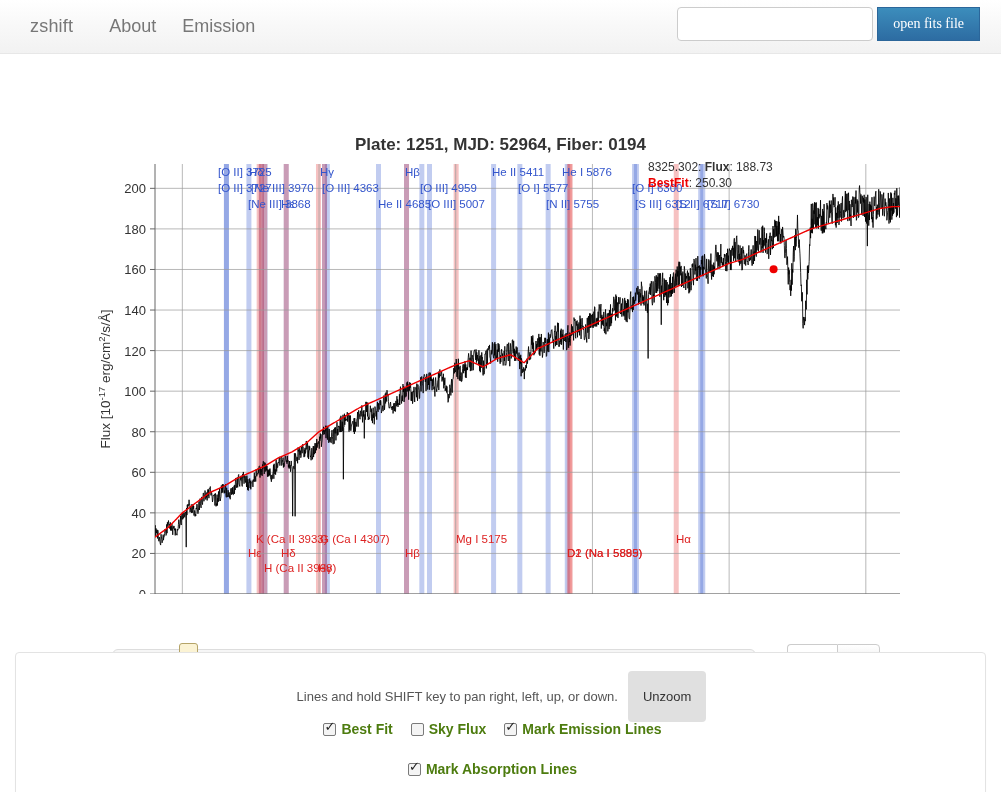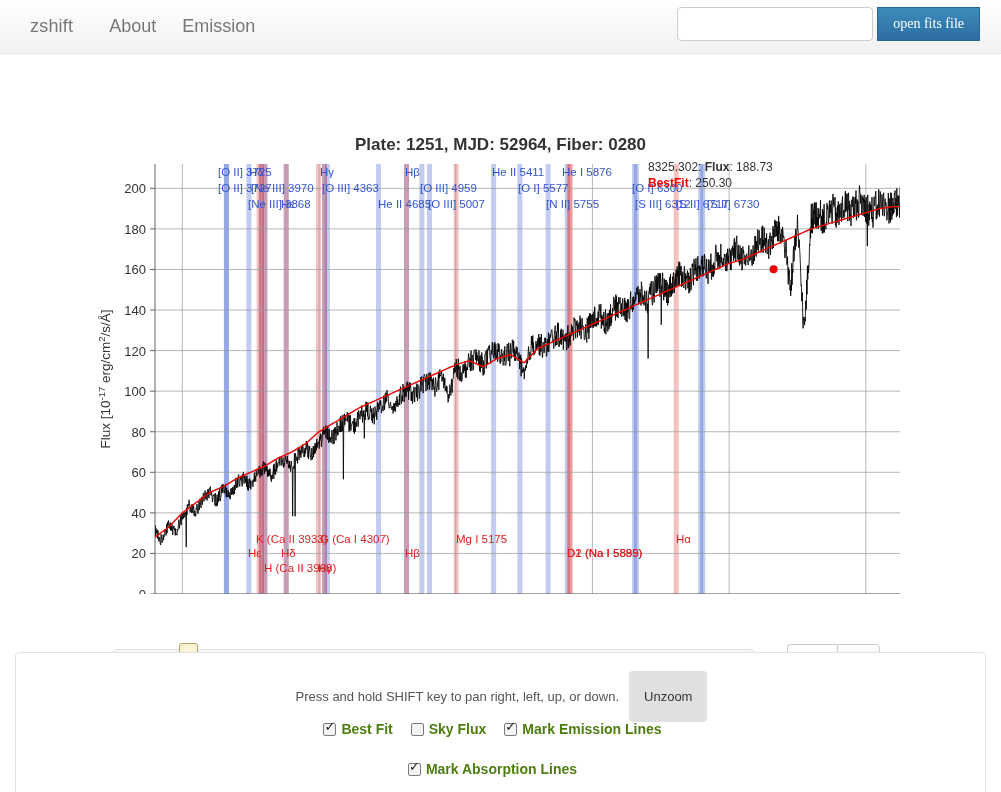--- a/index.html
+++ b/index.html
@@ -239,21 +239,21 @@
   <a class="brand" href="#">zshift</a>
   <a class="nav-link" href="#">About</a>
   <a class="nav-link" href="#">Emission</a>
   <div class="nav-right">
     <input class="file-input" type="text" placeholder="" style="">
     <button class="open-btn">open fits file</button>
   </div>
 </div>
 
 <div class="plot-wrap">
-  <div class="plot-title">Plate: 1251, MJD: 52964, Fiber: 0280</div>
+  <div class="plot-title">Plate: 1251, MJD: 52964, Fiber: 0194</div>
   <svg id="chart" width="1001" height="540">
       <rect x="155" y="110" width="745" height="430" fill="#ffffff"></rect>
       <rect x="223.8559633027523" y="110" width="5" height="430" fill="#3355cc" opacity="0.3"></rect>
       <rect x="223.9926605504587" y="110" width="5" height="430" fill="#3355cc" opacity="0.3"></rect>
       <rect x="246.4110091743119" y="110" width="5" height="430" fill="#3355cc" opacity="0.3"></rect>
       <rect x="258.85045871559635" y="110" width="5" height="430" fill="#3355cc" opacity="0.3"></rect>
       <rect x="262.54128440366975" y="110" width="5" height="430" fill="#3355cc" opacity="0.3"></rect>
       <rect x="283.72935779816515" y="110" width="5" height="430" fill="#3355cc" opacity="0.3"></rect>
       <rect x="322.00458715596335" y="110" width="5" height="430" fill="#3355cc" opacity="0.3"></rect>
       <rect x="324.87522935779816" y="110" width="5" height="430" fill="#3355cc" opacity="0.3"></rect>
@@ -393,21 +393,21 @@
     <div class="redshift-label">redshift</div>
     <div class="zgroup">
       <input class="zinput" type="text" value="0.16" style="">
       <button class="zset">Set!</button>
     </div>
   </div>
 </div>
 
 <div class="panel">
   <div class="pan-row">
-    <span class="pan-text">Press and hold SHIFT key to pan right, left, up, or down.</span>
+    <span class="pan-text">Lines and hold SHIFT key to pan right, left, up, or down.</span>
     <button class="unzoom-btn">Unzoom</button>
   </div>
 
   <div class="cb-row r1">
     <span class="cb-item">
       <input class="cb-box" type="checkbox" checked="" style="">
       <label class="cb-label">Best Fit</label>
     </span>
     <span class="cb-item">
       <input class="cb-box" type="checkbox" style="">

